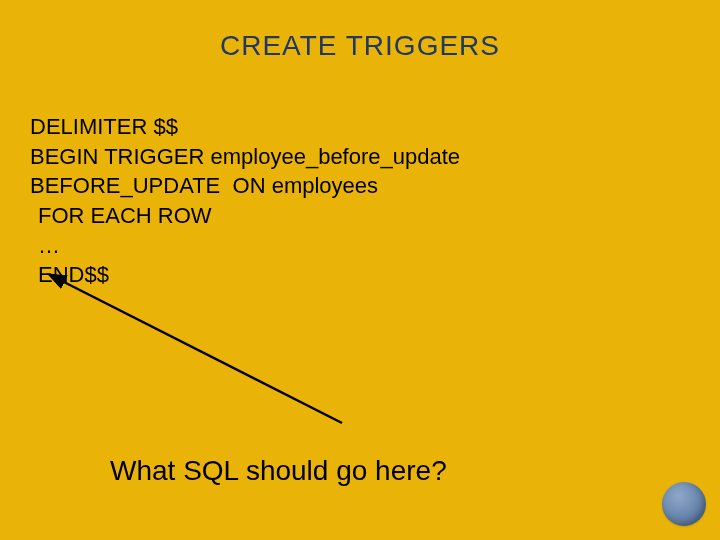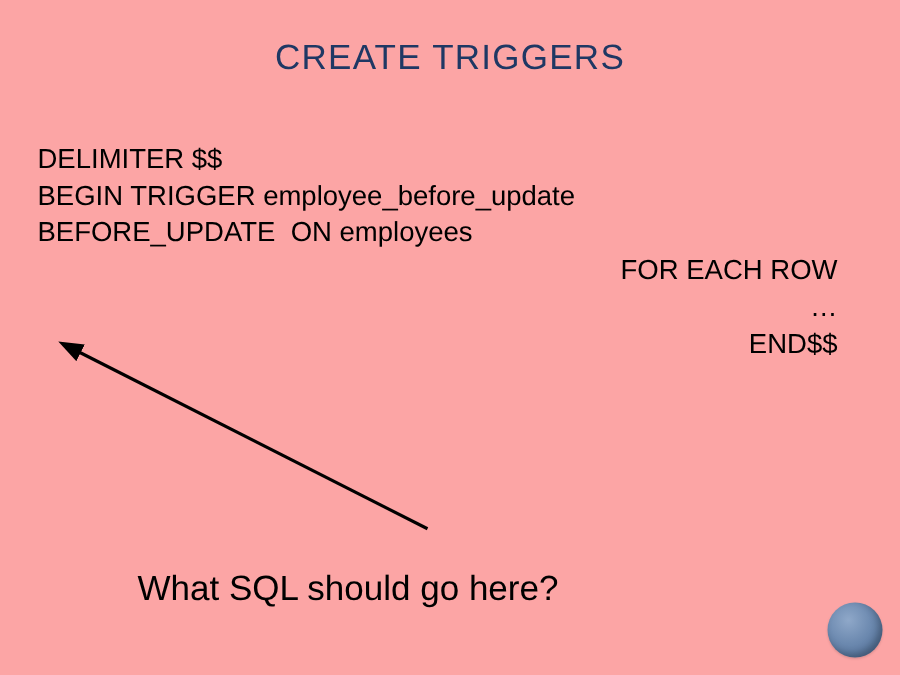--- a/index.html
+++ b/index.html
@@ -6,21 +6,21 @@
   html, body { width: 720px; height: 540px; overflow: hidden; }
   body {
     font-family: Arial, Helvetica, sans-serif;
     background: #ffffff;
     position: relative;
   }
   .slide {
     width: 720px;
     height: 540px;
     position: relative;
-    background: #fca5a5;
+    background: #eab308;
   }
   .title {
     position: absolute;
     top: 30px;
     left: 0;
     width: 100%;
     text-align: center;
     font-size: 28px;
     letter-spacing: 1px;
     color: #1f3864;
@@ -30,21 +30,21 @@
   .content {
     position: absolute;
     top: 112px;
     left: 30px;
     width: 640px;
     font-size: 22px;
     line-height: 1.35;
     color: #000;
   }
   .content .line { white-space: pre; }
-  .content .indent { padding-left: 8px; text-align: right; }
+  .content .indent { padding-left: 8px; }
   .bold { font-weight: 400; }
   .question {
     position: absolute;
     top: 455px;
     left: 110px;
     font-size: 28px;
     color: #000;
   }
   .arrow-svg {
     position: absolute;

